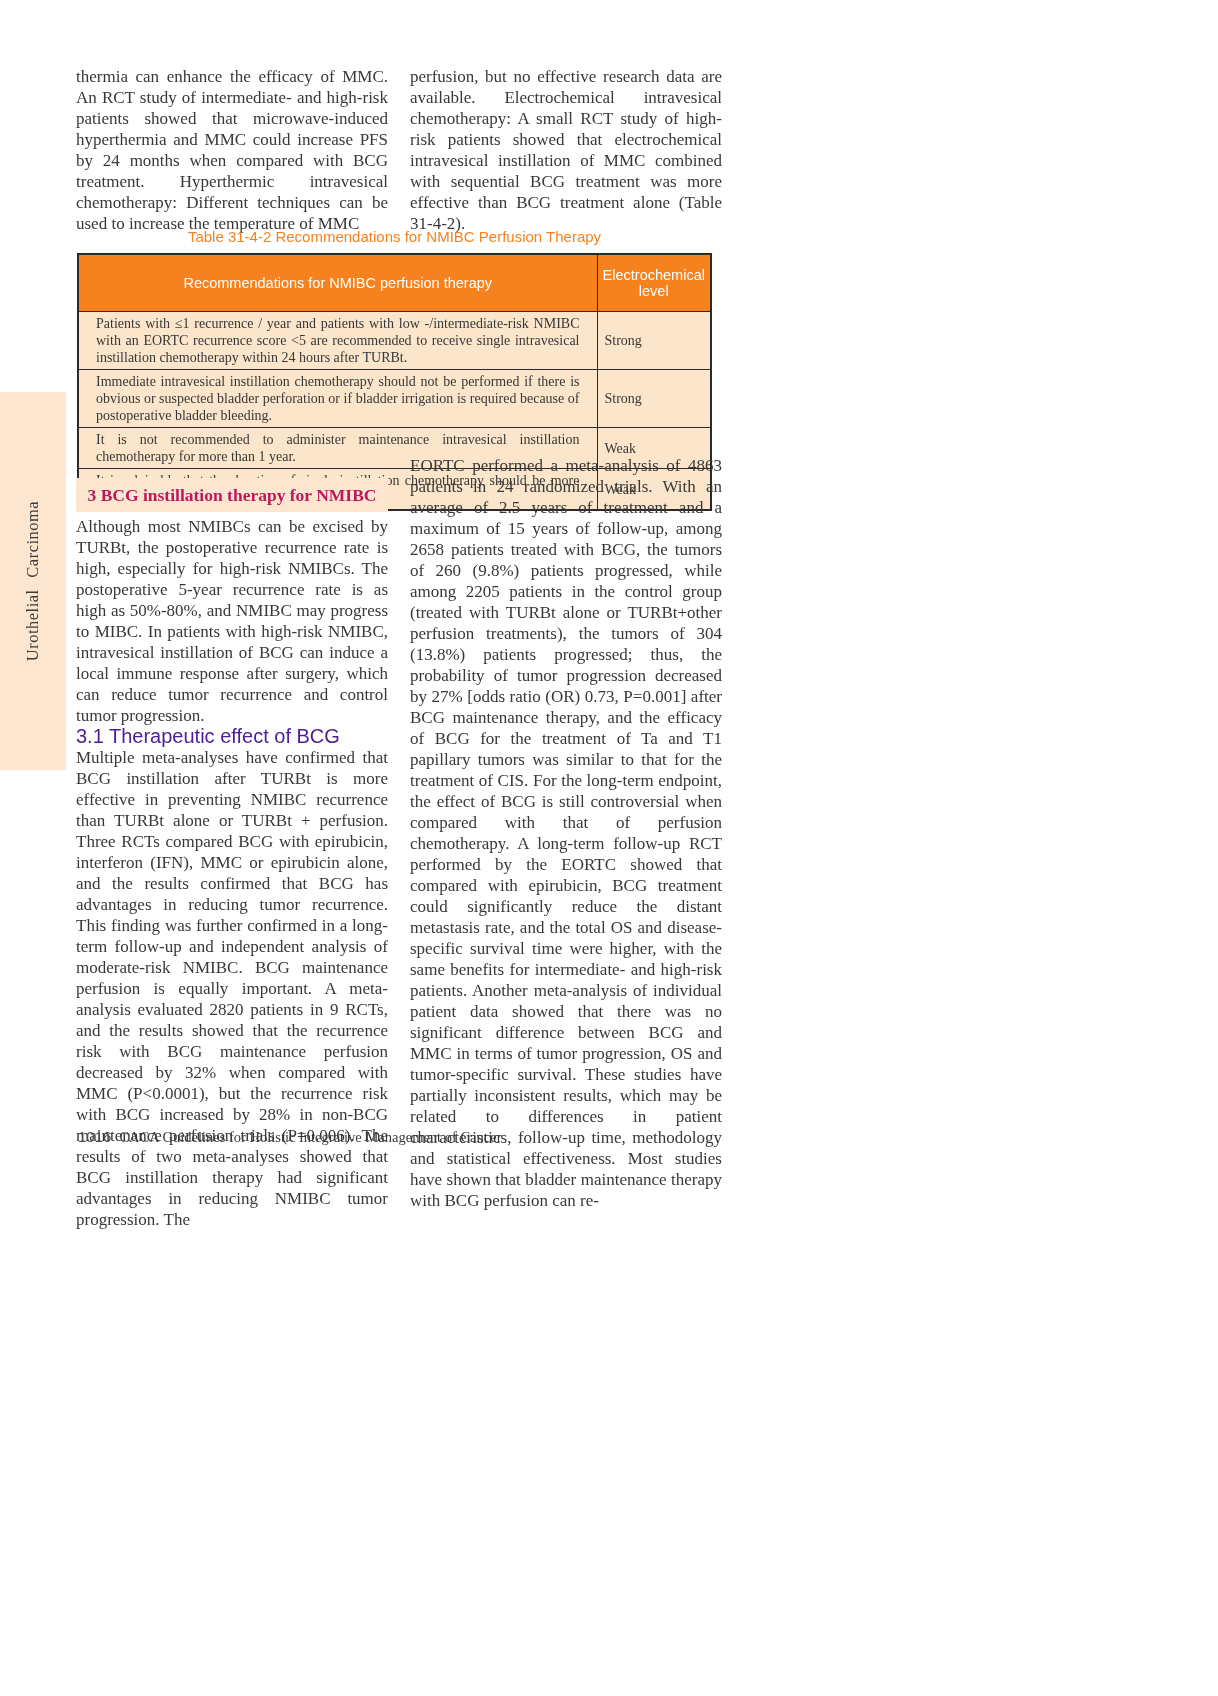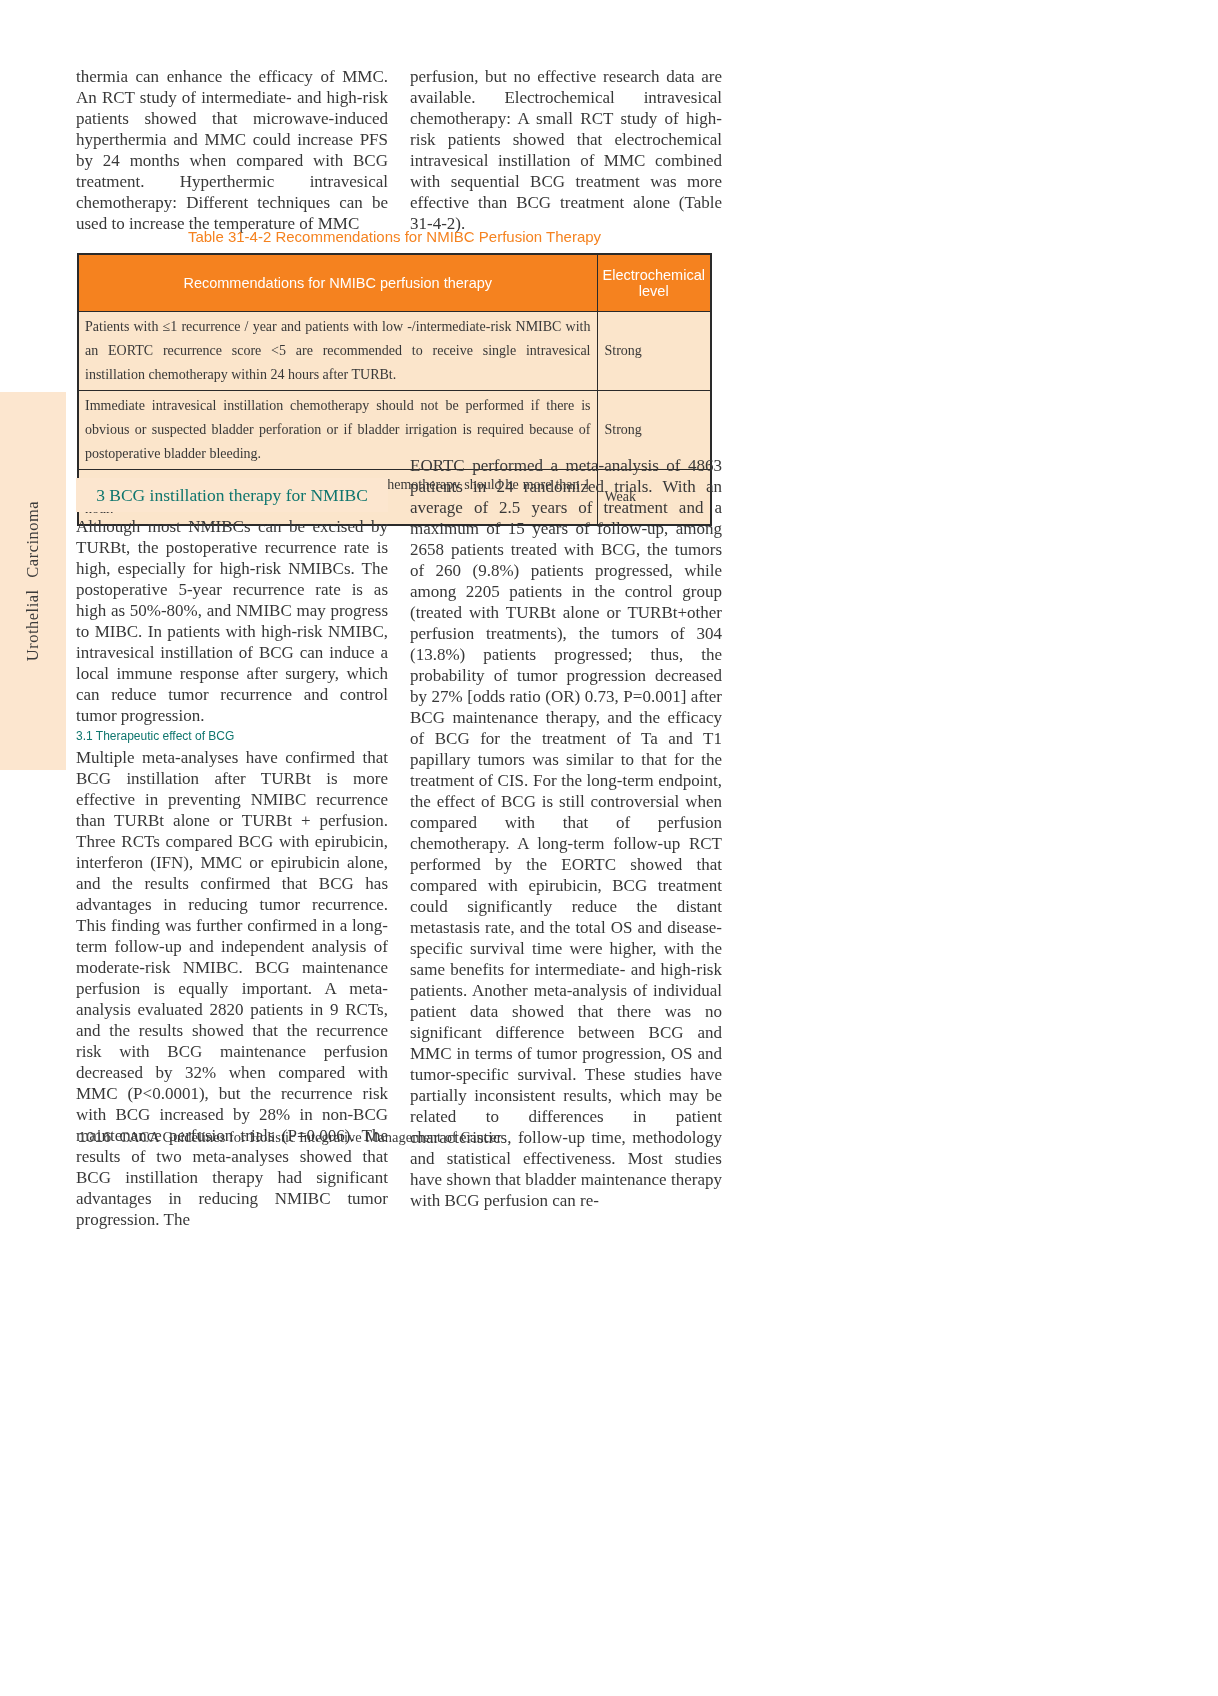--- a/index.html
+++ b/index.html
@@ -53,43 +53,43 @@
     line-height:16px;
     padding:12px 4px;
     text-align:center;
     vertical-align:middle;
     height:36px;
   }
   #rec-table td {
     background:#fbe5cb;
     font-family:"Liberation Serif", serif;
     font-size:14px;
-    line-height:24px;
-    padding:3px 6px;
+    line-height:17px;
+    padding:3px 17px;
     vertical-align:middle;
   }
   #rec-table td.rec-text { text-align:justify; }
   #rec-table td.rec-level { width:114px; text-align:left; padding-left:7px; }
 
   
   #section-heading-box {
     position:absolute; left:76px; top:478px; width:312px; height:34px;
     background:#fce6cf;
     display:flex; align-items:center; justify-content:center;
   }
   #section-heading-box .h {
     font-family:"Liberation Serif", serif;
-    font-weight:normal;
+    font-weight:bold;
     font-size:17.5px;
-    color:#0f766e;
+    color:#be185d;
   }
   .subheading {
     font-family:"Liberation Sans", sans-serif;
-    font-size:12px;
-    color:#0f766e;
+    font-size:20px;
+    color:#4c1d95;
     text-align:left;
   }
 
   
   #sidebar-tab {
     position:absolute; left:0; top:392px; width:66px; height:378px;
     background:#fce6cf;
     display:flex; align-items:center; justify-content:center;
   }
   #sidebar-tab .vtext {
@@ -147,20 +147,24 @@
     <tbody>
       <tr>
         <td class="rec-text">Patients with ≤1 recurrence / year and patients with low -/intermediate-risk NMIBC with an EORTC recurrence score &lt;5 are recommended to receive single intravesical instillation chemotherapy within 24 hours after TURBt.</td>
         <td class="rec-level">Strong</td>
       </tr>
       <tr>
         <td class="rec-text">Immediate intravesical instillation chemotherapy should not be performed if there is obvious or suspected bladder perforation or if bladder irrigation is required because of postoperative bladder bleeding.</td>
         <td class="rec-level">Strong</td>
       </tr>
       <tr>
+        <td class="rec-text">It is not recommended to administer maintenance intravesical instillation chemotherapy for more than 1 year.</td>
+        <td class="rec-level">Weak</td>
+      </tr>
+      <tr>
         <td class="rec-text">It is advisable that the duration of single instillation chemotherapy should be more than 1 hour.</td>
         <td class="rec-level">Weak</td>
       </tr>
     </tbody>
   </table>
 
   <div id="section-heading-box">
     <span class="h">3 BCG instillation therapy for NMIBC</span>
   </div>
 

